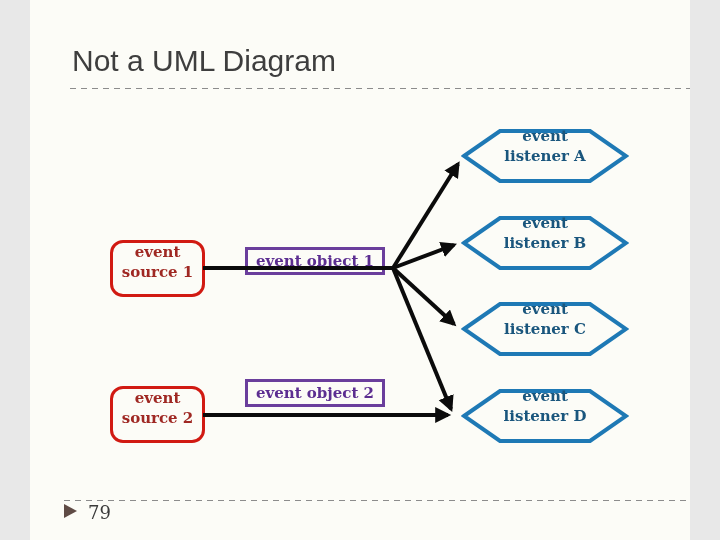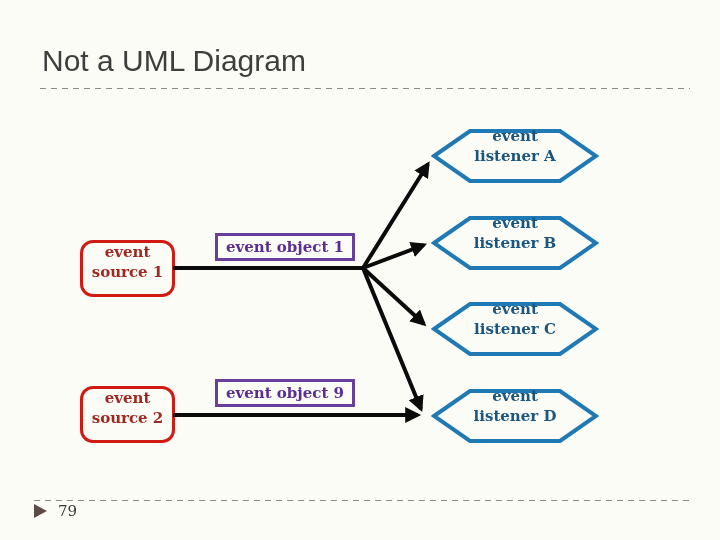--- a/index.html
+++ b/index.html
@@ -5,21 +5,21 @@
   :root{
     --background:#fcfcf7; --title-text:#3e3e3e; --divider:#8c8c8c;
     --listener-border:#1e79b5; --listener-text:#1a567d;
     --source-border:#d11a12; --source-text:#9f2823;
     --object-border:#6a3e9c; --object-text:#5c2e91;
     --connector:#0b0b0b; --footer-marker:#5f4b45; --page-number:#3a3a3a;
   }
   html,body{margin:0;padding:0;}
   body{background:#e8e8e8;font-family:"Liberation Sans",sans-serif;}
   .slide{
-    position:relative;width:720px;height:540px;margin:0 auto;
+    position:relative;width:660px;height:540px;margin:0 auto;
     background:var(--background);overflow:hidden;
   }
   .slide-title{
     position:absolute;left:42px;top:44px;
     font-family:"Liberation Sans",sans-serif;
     font-size:30px;font-weight:400;color:var(--title-text);
     letter-spacing:0px;white-space:nowrap;
   }
   .dashed-line{
     position:absolute;height:1px;
@@ -27,36 +27,36 @@
   }
   .title-divider{left:40px;top:88px;width:650px;}
   .footer-divider{left:34px;top:500px;width:656px;}
   .footer-marker{
     position:absolute;left:34px;top:504px;width:0;height:0;
     border-top:7px solid transparent;border-bottom:7px solid transparent;
     border-left:13px solid var(--footer-marker);
   }
   .page-number{
     position:absolute;left:58px;top:502px;
-    font-family:"DejaVu Serif",serif;font-size:15px;color:var(--page-number);
+    font-family:"DejaVu Serif",serif;font-size:18px;color:var(--page-number);
   }
   .node{position:absolute;display:flex;align-items:flex-start;justify-content:center;
     font-family:"DejaVu Serif",serif;font-weight:bold;text-align:center;z-index:2;}
   .multiline{white-space:pre-line;line-height:1.3;}
   .source-node{
     width:89px;height:51px;border:3px solid var(--source-border);
     border-radius:13px;color:var(--source-text);font-size:15px;background:var(--background);
   }
   .source-1{left:80px;top:240px;}
   .source-2{left:80px;top:386px;}
   .object-node{
     border:3px solid var(--object-border);color:var(--object-text);
     font-size:15px;padding:2px 8px;background:var(--background);white-space:nowrap;
   }
-  .object-1{left:215px;top:233px;}
+  .object-1{left:215px;top:247px;}
   .object-2{left:215px;top:379px;}
   .listener-node{width:168px;height:58px;color:var(--listener-text);font-size:15px;}
   .listener-a{left:431px;top:127px;}
   .listener-b{left:431px;top:214px;}
   .listener-c{left:431px;top:300px;}
   .listener-d{left:431px;top:387px;}
   .hex-svg{position:absolute;left:0;top:0;width:100%;height:100%;}
   .hex-svg polygon{fill:none;stroke:var(--listener-border);stroke-width:4;stroke-linejoin:miter;}
   .listener-label{position:relative;z-index:1;}
   .connector-layer{position:absolute;left:0;top:0;width:720px;height:540px;z-index:5;pointer-events:none;}
@@ -90,21 +90,21 @@
   </div>
   <div class="node source-node source-2">
     <span class="multiline">event
 source 2</span>
   </div>
 
   <div class="node object-node object-1">
     <span>event object 1</span>
   </div>
   <div class="node object-node object-2">
-    <span>event object 9</span>
+    <span>event object 2</span>
   </div>
 
   <div class="node listener-node listener-a">
     <svg class="hex-svg" viewBox="0 0 168 58">
       <polygon points="3,29 39,4 129,4 165,29 129,54 39,54"></polygon>
     </svg>
     <span class="listener-label multiline">event
 listener A</span>
   </div>
   <div class="node listener-node listener-b">

